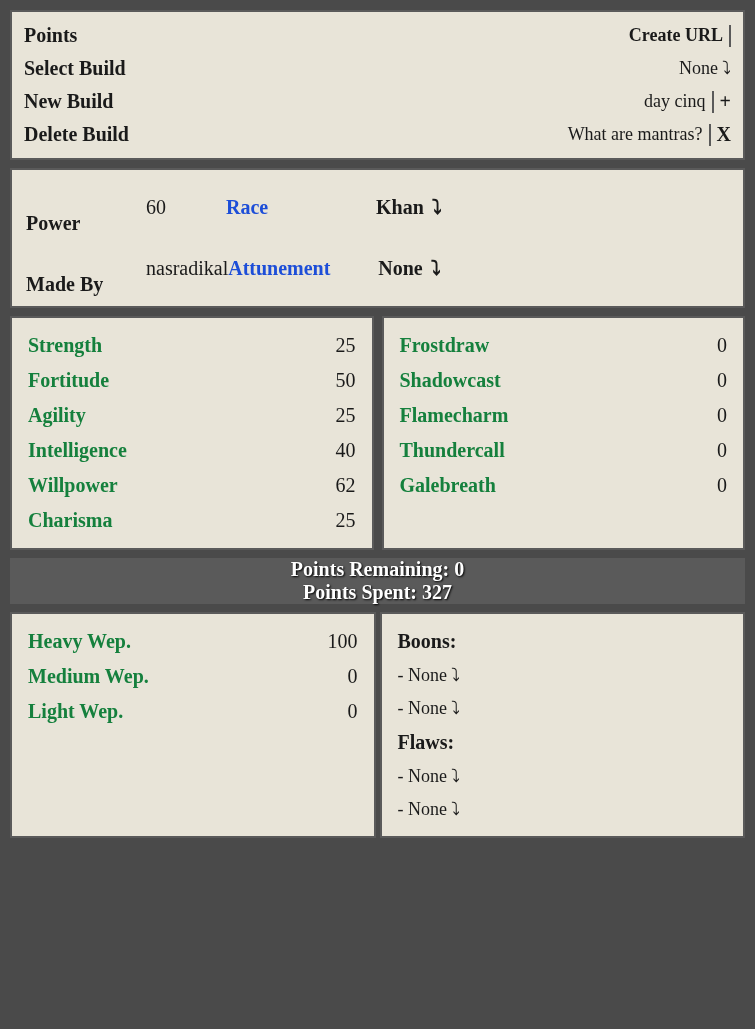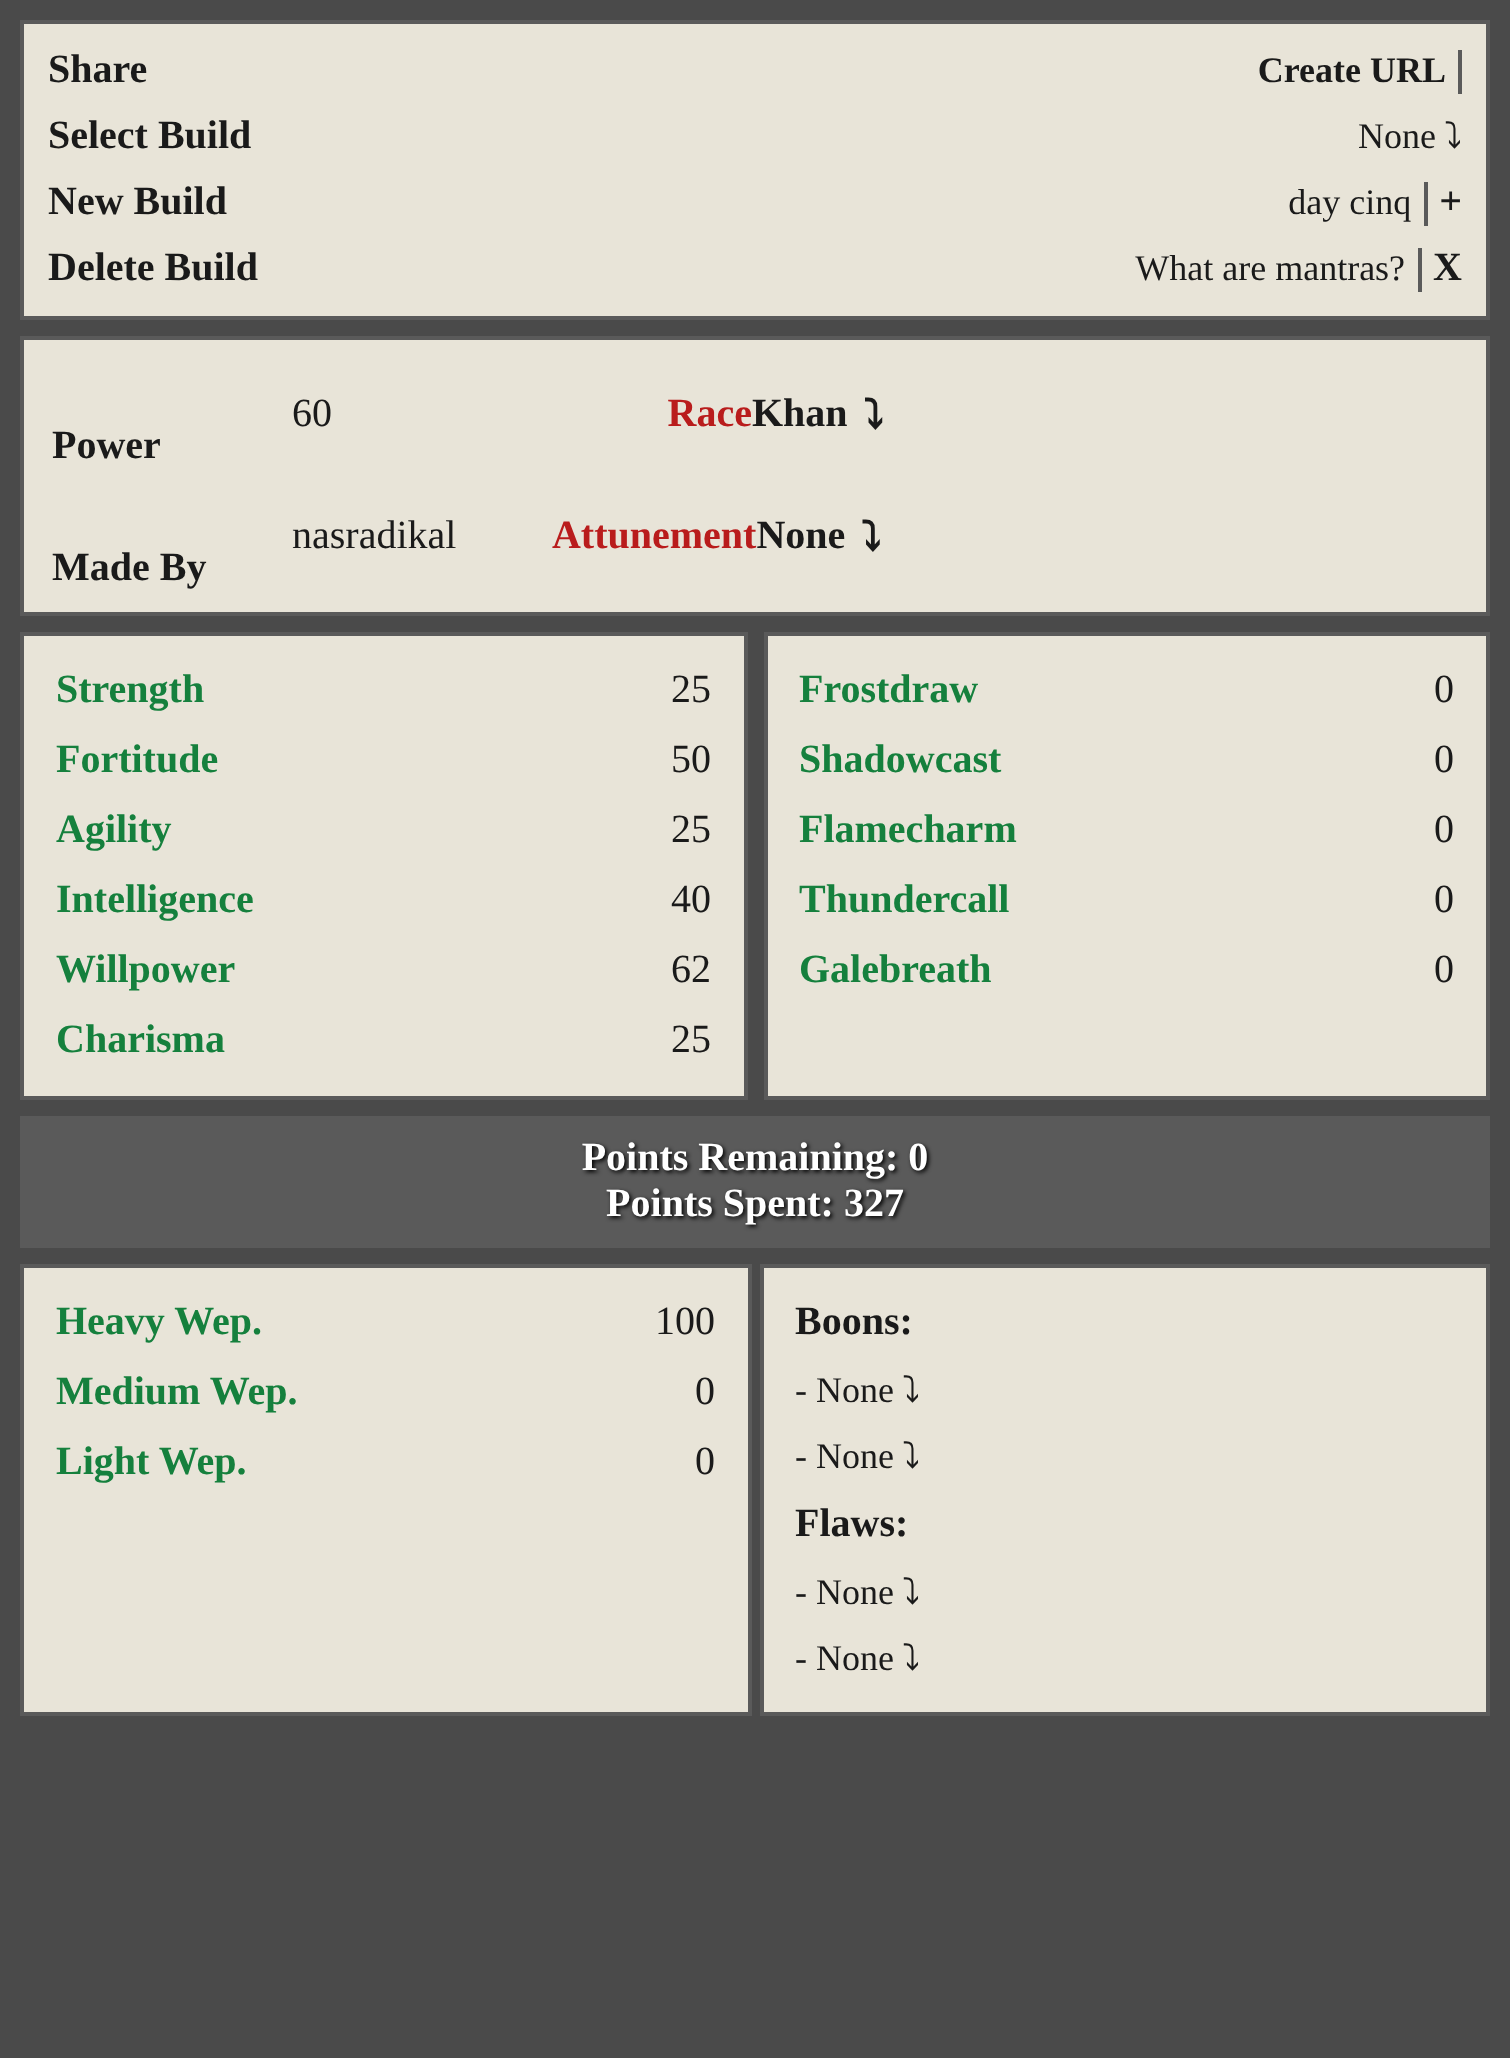--- a/index.html
+++ b/index.html
@@ -134,23 +134,22 @@
 
     .stat-value {
       font-size: 20px;
       color: #1a1a1a;
       min-width: 80px;
     }
 
     .stat-label-right {
       font-size: 20px;
       font-weight: bold;
-      color: #b91c1c;
+      color: #1d4ed8;
       min-width: 150px;
-      text-align: right;
     }
 
     .stat-dropdown {
       font-size: 20px;
       color: #1a1a1a;
       background: none;
       border: none;
       cursor: pointer;
       font-family: Georgia, serif;
       display: flex;
@@ -192,21 +191,20 @@
     .stat-row-value {
       font-size: 20px;
       color: #1a1a1a;
       min-width: 40px;
       text-align: right;
     }
 
     
     .points-section {
       background: #5a5a5a;
-      padding: 10px;
       text-align: center;
     }
 
     .points-text {
       font-size: 20px;
       font-weight: bold;
       color: #ffffff;
       text-shadow: 1px 1px 2px #000;
     }
 
@@ -241,21 +239,21 @@
     }
   </style>
 </head>
 <body>
 
 <div class="main-container">
 
   <div class="top-section">
 
     <div class="top-row">
-      <span class="top-label">Share</span>
+      <span class="top-label">Points</span>
       <div class="top-right">
         <button class="create-url-btn">Create URL</button>
         <div class="divider-v"></div>
       </div>
     </div>
 
     <div class="top-row">
       <span class="top-label">Select Build</span>
       <div class="top-right">
         <button class="select-dropdown">

